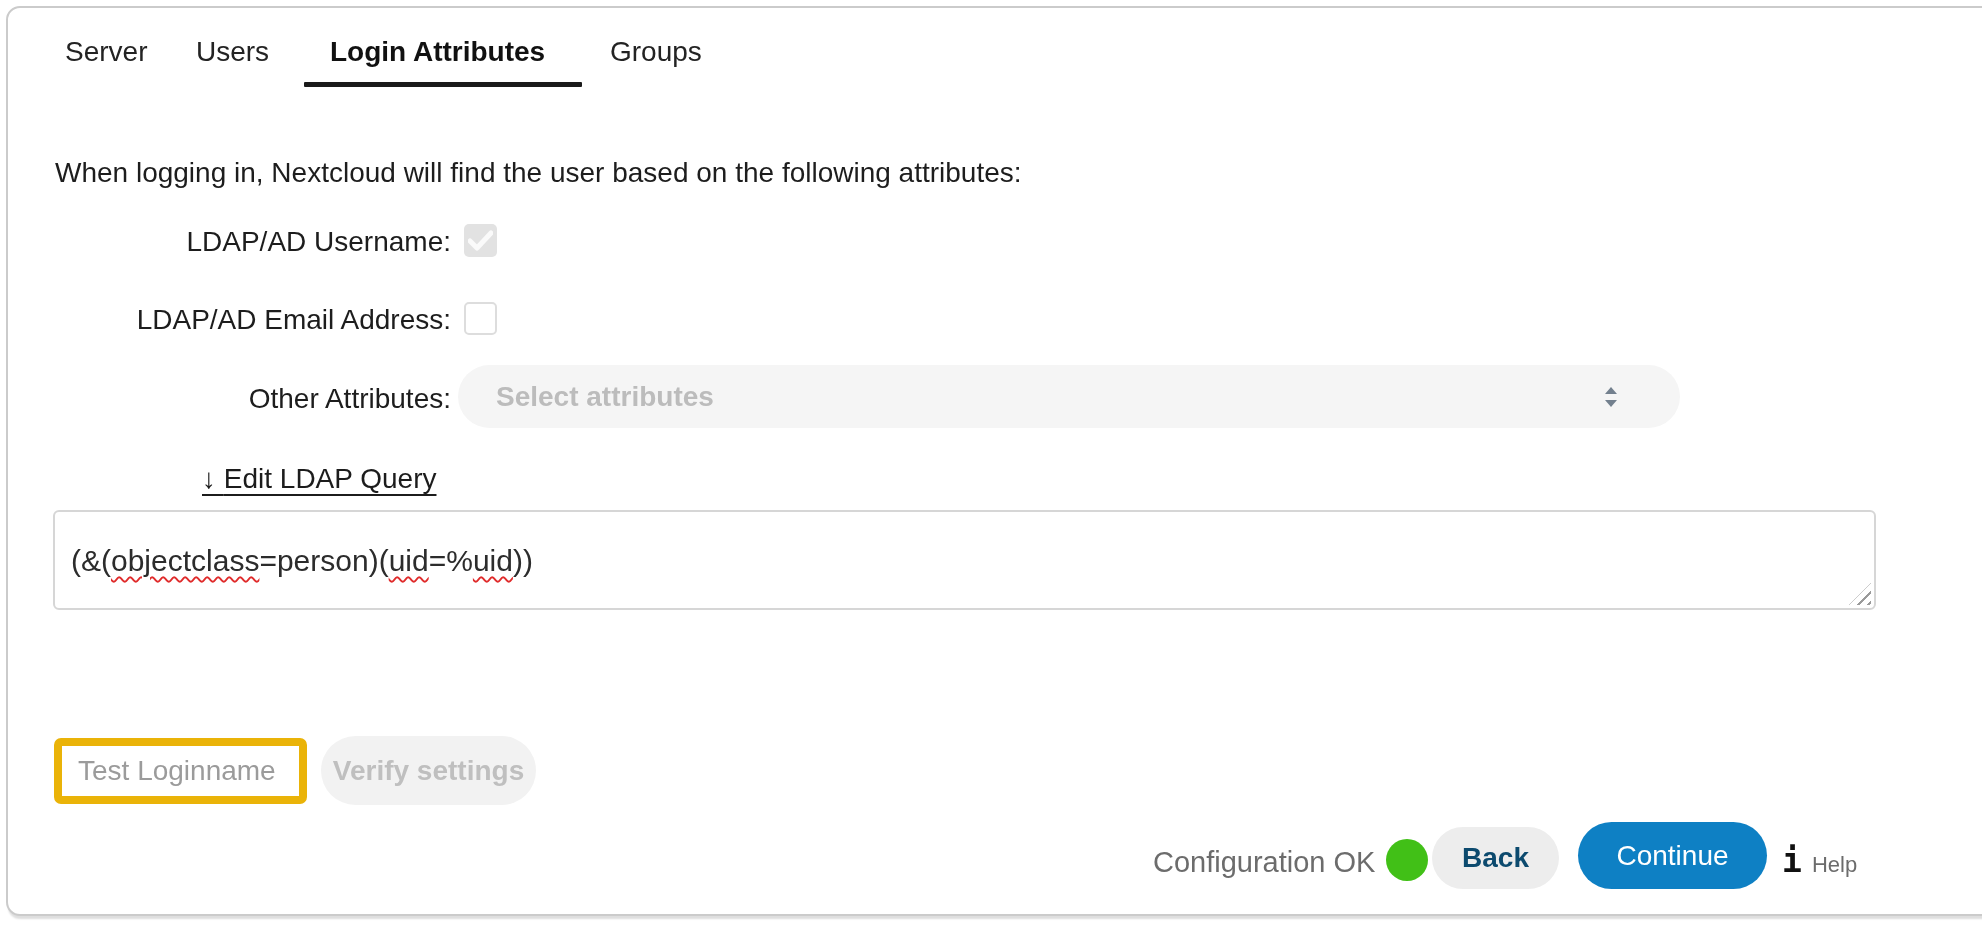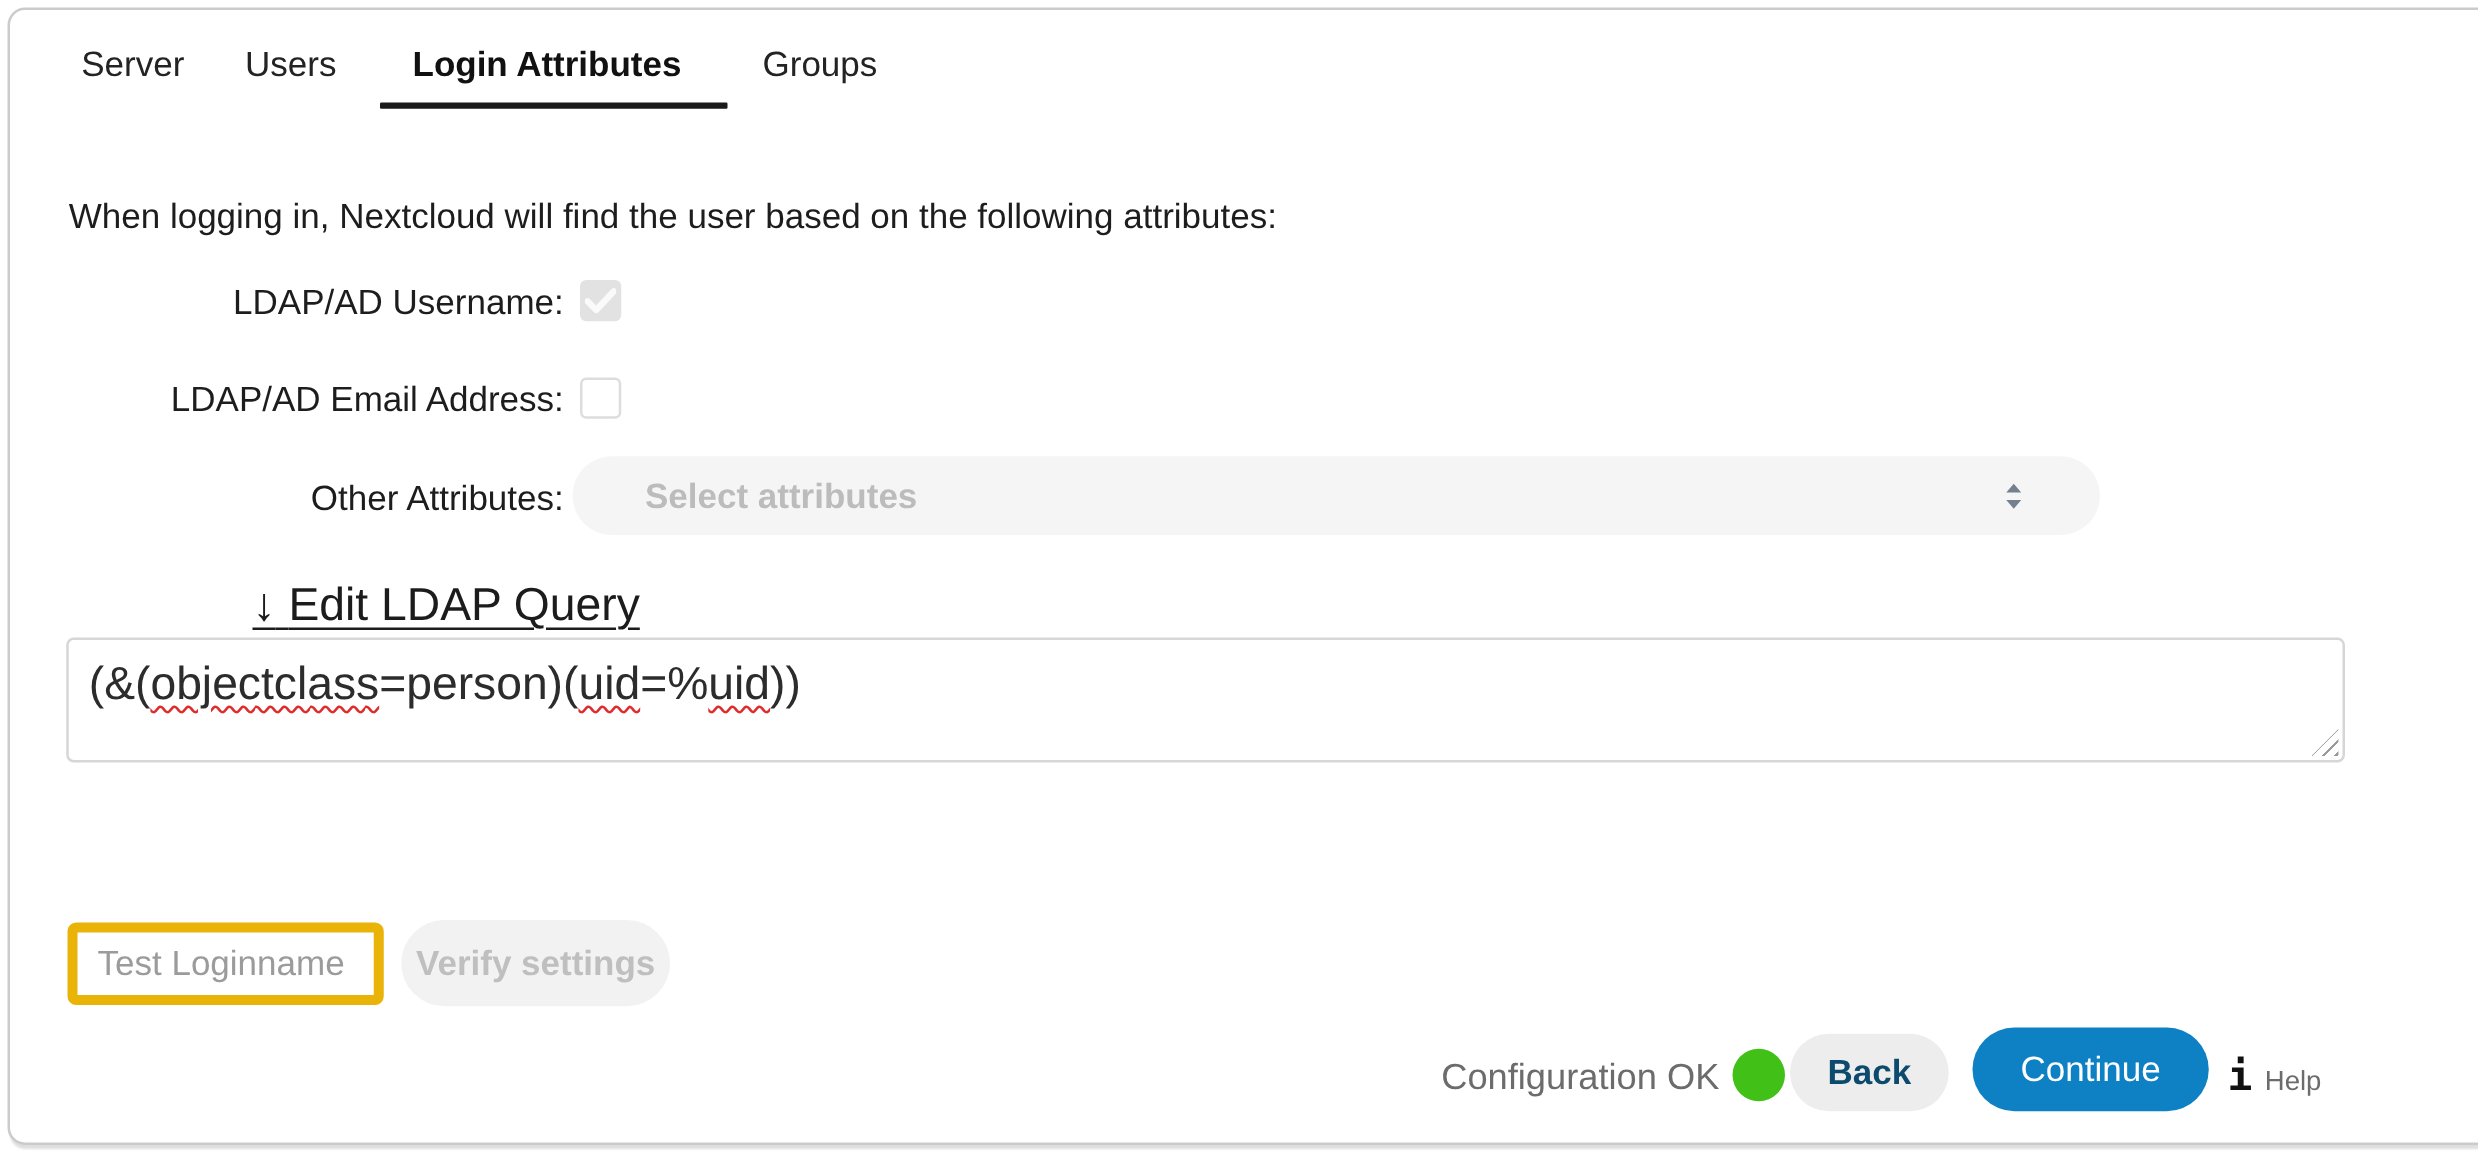--- a/index.html
+++ b/index.html
@@ -25,32 +25,32 @@
   
   .cbx { position:absolute; left:456px; width:33px; height:33px; border-radius:5px; }
   .cbx.checked-disabled { background:#e2e2e2; }
   .cbx.unchecked { background:#fff; border:2px solid #ddd; }
   .cbx svg { position:absolute; left:4px; top:6px; }
 
   
   #other-select { position:absolute; left:450px; top:357px; width:1222px; height:63px;
                   border-radius:32px; background:#f5f5f5; cursor:pointer; }
   #other-select .ph { position:absolute; left:38px; top:0; line-height:63px;
-                      font-size:28px; font-weight:bold; color:#bcbcbc;margin-left:20px; }
+                      font-size:28px; font-weight:bold; color:#bcbcbc; }
   #other-select .arrows { position:absolute; right:58px; top:21px; }
 
   
-  #edit-query { position:absolute; left:194px; top:455px; font-size:37px; color:#1c1c1c;
+  #edit-query { position:absolute; left:194px; top:455px; font-size:28px; color:#1c1c1c;
                 text-decoration:underline; text-underline-offset:6px;
                 text-decoration-thickness:2px; cursor:pointer;text-align:right; }
 
   
   #query-box { position:absolute; left:45px; top:502px; width:1823px; height:100px;
                border:2px solid #d6d6d6; border-radius:6px; background:#fff;
-               font-size:37px; color:#2c2c2c; padding:14px 16px; cursor:text; }
+               font-size:30px; color:#2c2c2c; padding:32px 16px; cursor:text; }
   .sq { text-decoration:underline; text-decoration-style:wavy;
         text-decoration-color:#e02b2b; text-decoration-thickness:2px;
         text-underline-offset:5px; }
   #grip { position:absolute; right:3px; bottom:3px; width:22px; height:22px;
           background:repeating-linear-gradient(135deg,#9a9a9a 0 2px,transparent 2px 7px);
           clip-path:polygon(100% 0,0 100%,100% 100%); }
 
   
   #test-input { position:absolute; left:46px; top:730px; width:253px; height:66px;
                 border:8px solid #eab308; border-radius:7px; font-size:28px;

